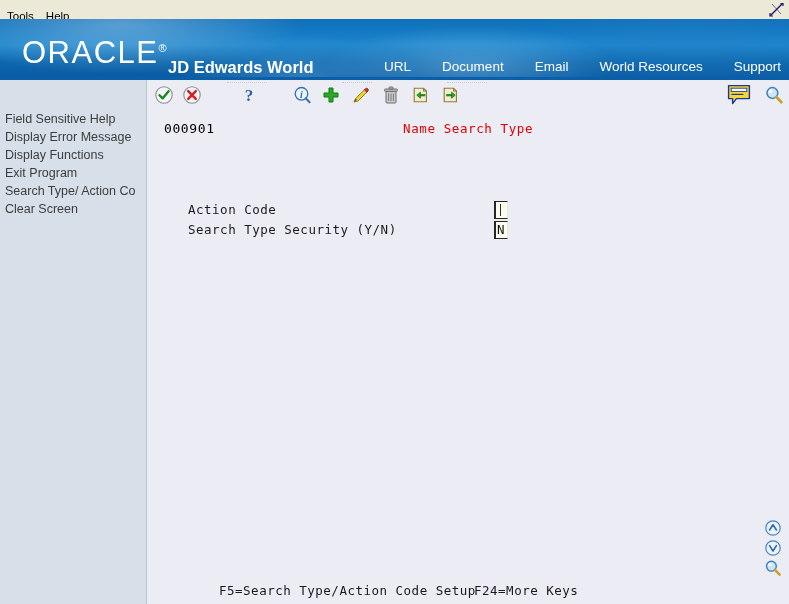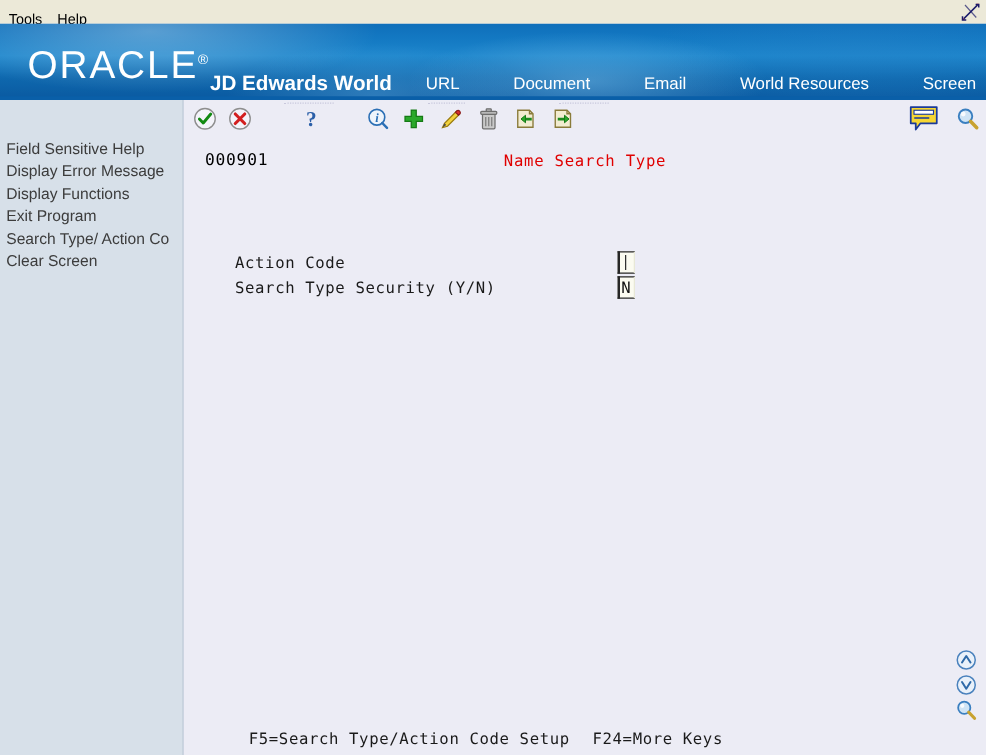--- a/index.html
+++ b/index.html
@@ -93,21 +93,21 @@
     color: #ffffff;
     font-weight: bold;
     line-height: 19px;
     white-space: nowrap;
   }
   .banner-nav {
     position: absolute;
     right: 8px; bottom: 5px;
     display: flex;
     align-items: flex-end;
-    gap: 43px;
+    gap: 31px;
   }
   .banner-nav a {
     font-size: 13.5px;
     color: #ffffff;
     text-decoration: none;
     line-height: 17px;
     white-space: nowrap;
     cursor: pointer;
   }
 
@@ -239,21 +239,21 @@
   }
   .fkey {
     position: absolute;
     font-family: "DejaVu Sans Mono", "Liberation Mono", monospace;
     font-size: 12.5px;
     color: #1a1a1a;
     letter-spacing: 0.5px;
     line-height: 15px;
     white-space: nowrap;
   }
-  .fkey-1 { left: 52px; }
+  .fkey-1 { left: 72px; }
   .fkey-2 { left: 327px; }
 
   
   .edge-icons {
     position: absolute;
     right: 5px; top: 439px;
     width: 20px;
   }
   .edge-icon {
     width: 18px; height: 18px;
@@ -291,21 +291,21 @@
   <div class="banner">
     <div class="oracle-logo">
       <span>ORACLE</span><span class="tm">®</span>
     </div>
     <div class="product-name">JD Edwards World</div>
     <div class="banner-nav">
       <a>URL</a>
       <a>Document</a>
       <a>Email</a>
       <a>World Resources</a>
-      <a>Screen</a>
+      <a>Support</a>
     </div>
   </div>
 
   <div class="sidebar">
     <div class="sidebar-list">
       <div class="sidebar-item">Field Sensitive Help</div>
       <div class="sidebar-item">Display Error Message</div>
       <div class="sidebar-item">Display Functions</div>
       <div class="sidebar-item">Exit Program</div>
       <div class="sidebar-item">Search Type/ Action Co</div>

